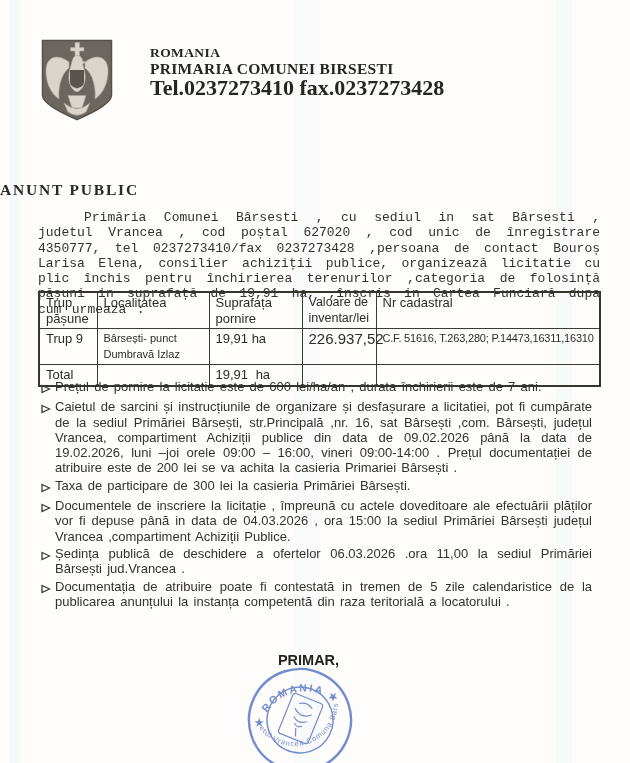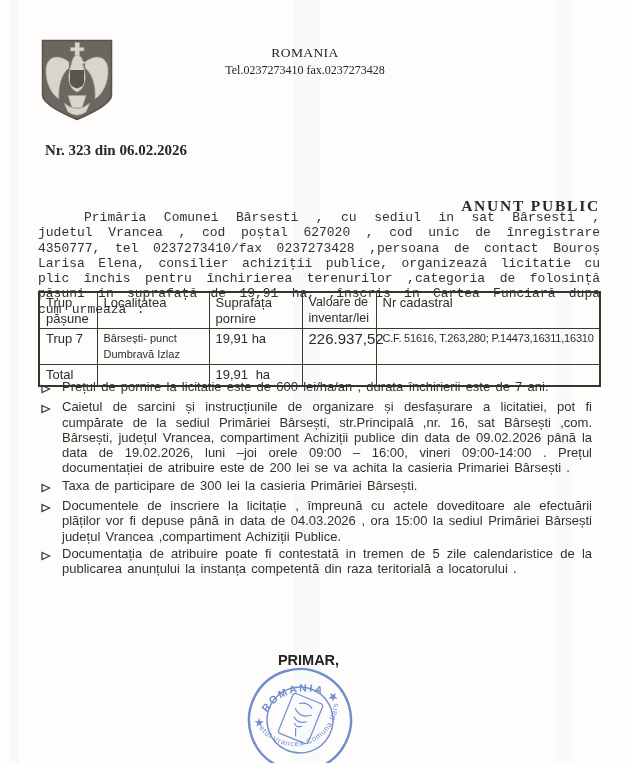--- a/index.html
+++ b/index.html
@@ -13,33 +13,33 @@
     font-family:"Liberation Sans", sans-serif;
     color:#2e2d2b;
     background:
       linear-gradient(rgba(150,195,225,.08), rgba(150,195,225,.08)) 10px 0/9px 100% no-repeat,
       linear-gradient(rgba(150,195,225,.05), rgba(150,195,225,.05)) 294px 0/26px 100% no-repeat,
       linear-gradient(rgba(150,195,225,.06), rgba(150,195,225,.06)) 556px 0/16px 100% no-repeat,
       #fefdfb;
   }
   .coat { position:absolute; left:40px; top:38px; width:74px; height:84px; }
   .letterhead {
-    position:absolute; left:150px; top:45px; width:310px; text-align:center;
-    font-family:"Liberation Serif", serif; font-weight:normal; color:#272523;
+    position:absolute; left:150px; top:45px; width:310px; text-align:left;
+    font-family:"Liberation Serif", serif; font-weight:bold; color:#272523;
   }
   .lh1 { font-size:13.5px; line-height:15px; letter-spacing:.4px; }
   .lh2 { font-size:14.5px; line-height:17px; letter-spacing:.4px; }
   .lh3 { font-size:15.5px; line-height:18px; letter-spacing:.3px; }
-  .lh4 { font-size:12px; line-height:20px; }
+  .lh4 { font-size:22px; line-height:20px; }
   .docnum {
     position:absolute; left:45px; top:142px;
     font-family:"Liberation Serif", serif; font-weight:bold; font-size:15px; color:#2b2927;
   }
   .title {
-    position:absolute; left:0; top:197px; width:600px; text-align:right;
+    position:absolute; left:0; top:181px; width:600px; text-align:left;
     font-family:"Liberation Serif", serif; font-weight:bold; font-size:15.5px;
     letter-spacing:1.8px; color:#2b2927;
   }
   .intro {
     position:absolute; left:38px; top:210px; width:562px; margin:0;
     font-size:13px; line-height:15.3px; text-align:justify; text-indent:46px;
     word-spacing:2.6px; color:#33322f;font-family:Liberation Mono, monospace;
   }
   table.landtable {
     position:absolute; left:38px; top:291px; width:561px;
@@ -58,21 +58,21 @@
   .cell-loc { font-size:11px; line-height:12.5px; text-align:justify; padding-top:3px; }
   .cell-val { font-size:15px; padding-top:3px; }
   .cell-cad { font-size:11px; letter-spacing:-.2px; white-space:nowrap; padding-top:4px; }
   .bold { font-weight:bold; }
   .cell-total-ha { font-weight:bold; word-spacing:4px; }
   ul.bullets {
     position:absolute; left:41px; top:379px; width:551px;
     margin:0; padding:0; list-style:none;
     font-size:13px; line-height:15.3px; color:#33322f;
   }
-  ul.bullets li { display:flex; gap:9px; margin-bottom:2px; }
+  ul.bullets li { display:flex; gap:2px; margin-bottom:2px; }
   .marker { flex:0 0 12px; padding-top:3px; }
   .btxt { flex:1; text-align:justify; word-spacing:1.6px; }
   .sig {
     position:absolute; left:226px; top:652px; width:165px; text-align:center;
     font-weight:bold; font-size:14.5px; line-height:16.5px; color:#242321;
   }
   .stamp { position:absolute; left:225px; top:645px; width:150px; height:118px; overflow:hidden; opacity:.85; }
 </style>
 </head>
 <body>
@@ -89,24 +89,24 @@
         <path d="M45,24 C57,15 67,19 68,31 C68.8,44 63,56 55,61 C56,50 53,36 45,30 Z"></path>
         <path d="M28,57.5 h18 l-4,12.5 h-10 z"></path>
         <path d="M24,65 q13,11 26,0 l-4,9 q-9,6.5 -18,0 z"></path>
       </g>
       <path d="M30,32 h14 v12 q0,4.5 -7,6.5 q-7,-2 -7,-6.5 z" fill="#5a544e"></path>
     </svg>
   </div>
 
   <div class="letterhead">
     <div class="lh1">ROMANIA</div>
+    <div class="lh3">PRIMARIA COMUNEI BIRSESTI</div>
     <div class="lh4">Tel.0237273410 fax.0237273428</div>
   </div>
 
-  <div class="docnum">Nr. 323 din 06.02.2026</div>
 
   <div class="title">ANUNT PUBLIC</div>
 
   <p class="intro">Primăria Comunei Bârsesti , cu sediul in sat Bârsesti , judetul Vrancea , cod poștal 627020 , cod unic de înregistrare 4350777, tel 0237273410/fax 0237273428 ,persoana de contact  Bouroș Larisa Elena, consilier achiziții publice, organizează licitatie cu plic închis pentru închirierea terenurilor ,categoria de folosință pășuni in suprafață de 19,91 ha, ,înscris in Cartea Funciară  dupa cum urmează :</p>
 
   <table class="landtable">
     <colgroup>
       <col style="width:58px">
         <col style="width:112px">
         <col style="width:93px">
@@ -115,21 +115,21 @@
     </colgroup>
     <tbody>
         <tr class="hdr">
       <th>Trup pășune</th>
       <th>Localitatea</th>
       <th>Suprafața pornire</th>
       <th class="th-val">Valoare de inventar/lei</th>
       <th class="th-cad">Nr cadastral</th>
     </tr>
     <tr class="row1">
-      <td>Trup 7</td>
+      <td>Trup 9</td>
       <td class="cell-loc">Bârsești- punct Dumbravă Izlaz</td>
       <td>19,91 ha</td>
       <td class="cell-val">226.937,52</td>
       <td class="cell-cad">C.F. 51616, T.263,280; P.14473,16311,16310</td>
     </tr>
     <tr class="trow">
       <td class="bold">Total</td>
       <td></td>
       <td class="cell-total-ha">19,91 ha</td>
       <td></td>
@@ -155,20 +155,26 @@
       <span class="marker"><svg width="10" height="10" viewBox="0 0 10 10">
             <path d="M1,1.5 L8.6,5 L1,8.5 Z" fill="none" stroke="#3c3a37" stroke-width="1.3"></path>
           </svg></span>
       <span class="btxt">Taxa de participare de 300 lei  la casieria Primăriei Bârsești.</span>
     </li>
     <li>
       <span class="marker"><svg width="10" height="10" viewBox="0 0 10 10">
             <path d="M1,1.5 L8.6,5 L1,8.5 Z" fill="none" stroke="#3c3a37" stroke-width="1.3"></path>
           </svg></span>
       <span class="btxt">Documentele de inscriere la licitație , împreună cu actele doveditoare ale efectuării plăților vor fi depuse până in data de 04.03.2026 , ora 15:00 la sediul Primăriei Bârsești județul Vrancea ,compartiment Achiziții Publice.</span>
+    </li>
+    <li>
+      <span class="marker"><svg width="10" height="10" viewBox="0 0 10 10">
+            <path d="M1,1.5 L8.6,5 L1,8.5 Z" fill="none" stroke="#3c3a37" stroke-width="1.3"></path>
+          </svg></span>
+      <span class="btxt">Ședința publică de deschidere a ofertelor  06.03.2026  .ora 11,00 la sediul Primăriei Bârsești jud.Vrancea .</span>
     </li>
     <li>
       <span class="marker"><svg width="10" height="10" viewBox="0 0 10 10">
             <path d="M1,1.5 L8.6,5 L1,8.5 Z" fill="none" stroke="#3c3a37" stroke-width="1.3"></path>
           </svg></span>
       <span class="btxt">Documentația de atribuire poate fi contestată in tremen de 5 zile calendaristice de la publicarea anunțului la instanța competentă din raza teritorială a locatorului .</span>
     </li>
   </ul>
 
   <div class="sig">

